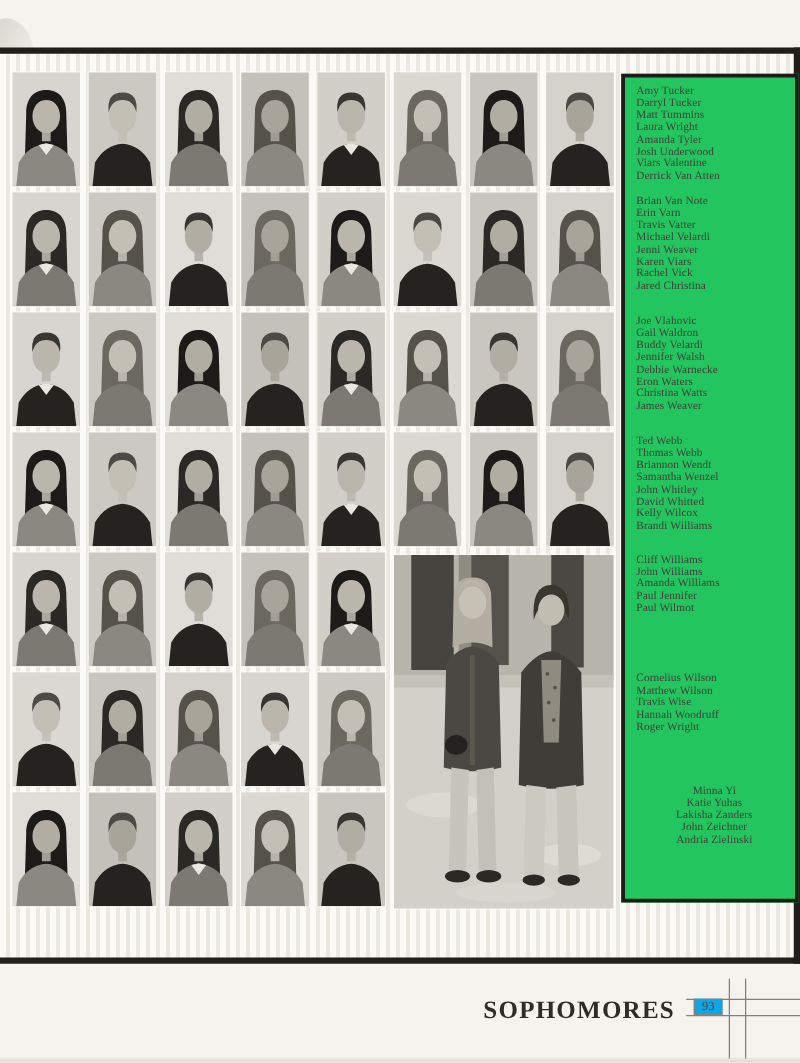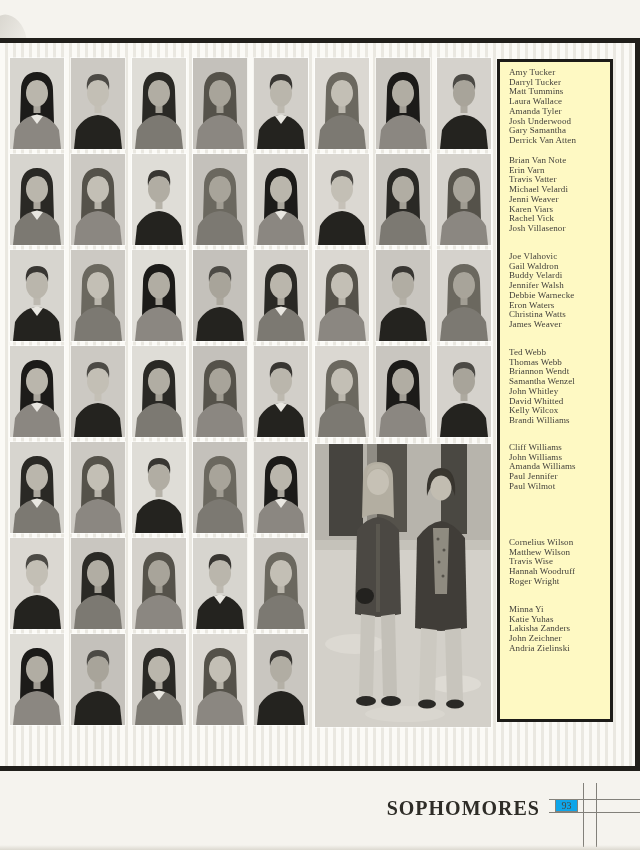--- a/index.html
+++ b/index.html
@@ -22,22 +22,22 @@
   .portrait{
     position:absolute;width:54px;height:91px;overflow:hidden;background:#d4d1cb;
     box-shadow:0 0 0 1px rgba(255,255,255,0.5);
   }
   .portrait svg{display:block;}
   .group-photo{
     position:absolute;left:315px;top:444px;width:176px;height:283px;overflow:hidden;
     box-shadow:0 0 0 1px rgba(255,255,255,0.5);
   }
   .names-box{
-    position:absolute;left:497px;top:59px;width:116px;height:663px;
-    box-sizing:border-box;border:3px solid #1d1c18;background:#fef9c3;
+    position:absolute;left:497px;top:59px;width:142px;height:663px;
+    box-sizing:border-box;border:3px solid #1d1c18;background:#22c55e;
   }
   .name-group{position:absolute;left:9px;right:2px;}
   .name-line{
     font-size:9px;line-height:9.7px;color:#413f3a;letter-spacing:0.1px;white-space:nowrap;
   }
   .footer-title{
     position:absolute;top:797px;right:100px;
     font-size:20px;font-weight:bold;letter-spacing:1px;color:#2e2c27;
   }
   .hline{position:absolute;height:1px;background:#82807a;left:549px;width:91px;}
@@ -563,35 +563,35 @@
     <ellipse cx="140" cy="260" rx="9" ry="4.5" fill="#2a2926"></ellipse>
   </svg>
 </div>
 
 <div class="names-box">
   <div id="name-groups">
       <div class="name-group" style="top: 6px;">
         <div class="name-line">Amy Tucker</div>
         <div class="name-line">Darryl Tucker</div>
         <div class="name-line">Matt Tummins</div>
-        <div class="name-line">Laura Wallace</div>
+        <div class="name-line">Laura Wright</div>
         <div class="name-line">Amanda Tyler</div>
         <div class="name-line">Josh Underwood</div>
-        <div class="name-line">Gary Samantha</div>
+        <div class="name-line">Viars Valentine</div>
         <div class="name-line">Derrick Van Atten</div>
       </div>
       <div class="name-group" style="top: 94px;">
         <div class="name-line">Brian Van Note</div>
         <div class="name-line">Erin Varn</div>
         <div class="name-line">Travis Vatter</div>
         <div class="name-line">Michael Velardi</div>
         <div class="name-line">Jenni Weaver</div>
         <div class="name-line">Karen Viars</div>
         <div class="name-line">Rachel Vick</div>
-        <div class="name-line">Josh Villasenor</div>
+        <div class="name-line">Jared Christina</div>
       </div>
       <div class="name-group" style="top: 190px;">
         <div class="name-line">Joe Vlahovic</div>
         <div class="name-line">Gail Waldron</div>
         <div class="name-line">Buddy Velardi</div>
         <div class="name-line">Jennifer Walsh</div>
         <div class="name-line">Debbie Warnecke</div>
         <div class="name-line">Eron Waters</div>
         <div class="name-line">Christina Watts</div>
         <div class="name-line">James Weaver</div>
@@ -613,21 +613,21 @@
         <div class="name-line">Paul Jennifer</div>
         <div class="name-line">Paul Wilmot</div>
       </div>
       <div class="name-group" style="top: 476px;">
         <div class="name-line">Cornelius Wilson</div>
         <div class="name-line">Matthew Wilson</div>
         <div class="name-line">Travis Wise</div>
         <div class="name-line">Hannah Woodruff</div>
         <div class="name-line">Roger Wright</div>
       </div>
-      <div class="name-group" style="top: 543px;">
+      <div class="name-group" style="top: 566px; text-align: center;">
         <div class="name-line">Minna Yi</div>
         <div class="name-line">Katie Yuhas</div>
         <div class="name-line">Lakisha Zanders</div>
         <div class="name-line">John Zeichner</div>
         <div class="name-line">Andria Zielinski</div>
       </div>
     </div>
 </div>
 
 <div class="footer-title">SOPHOMORES</div>

